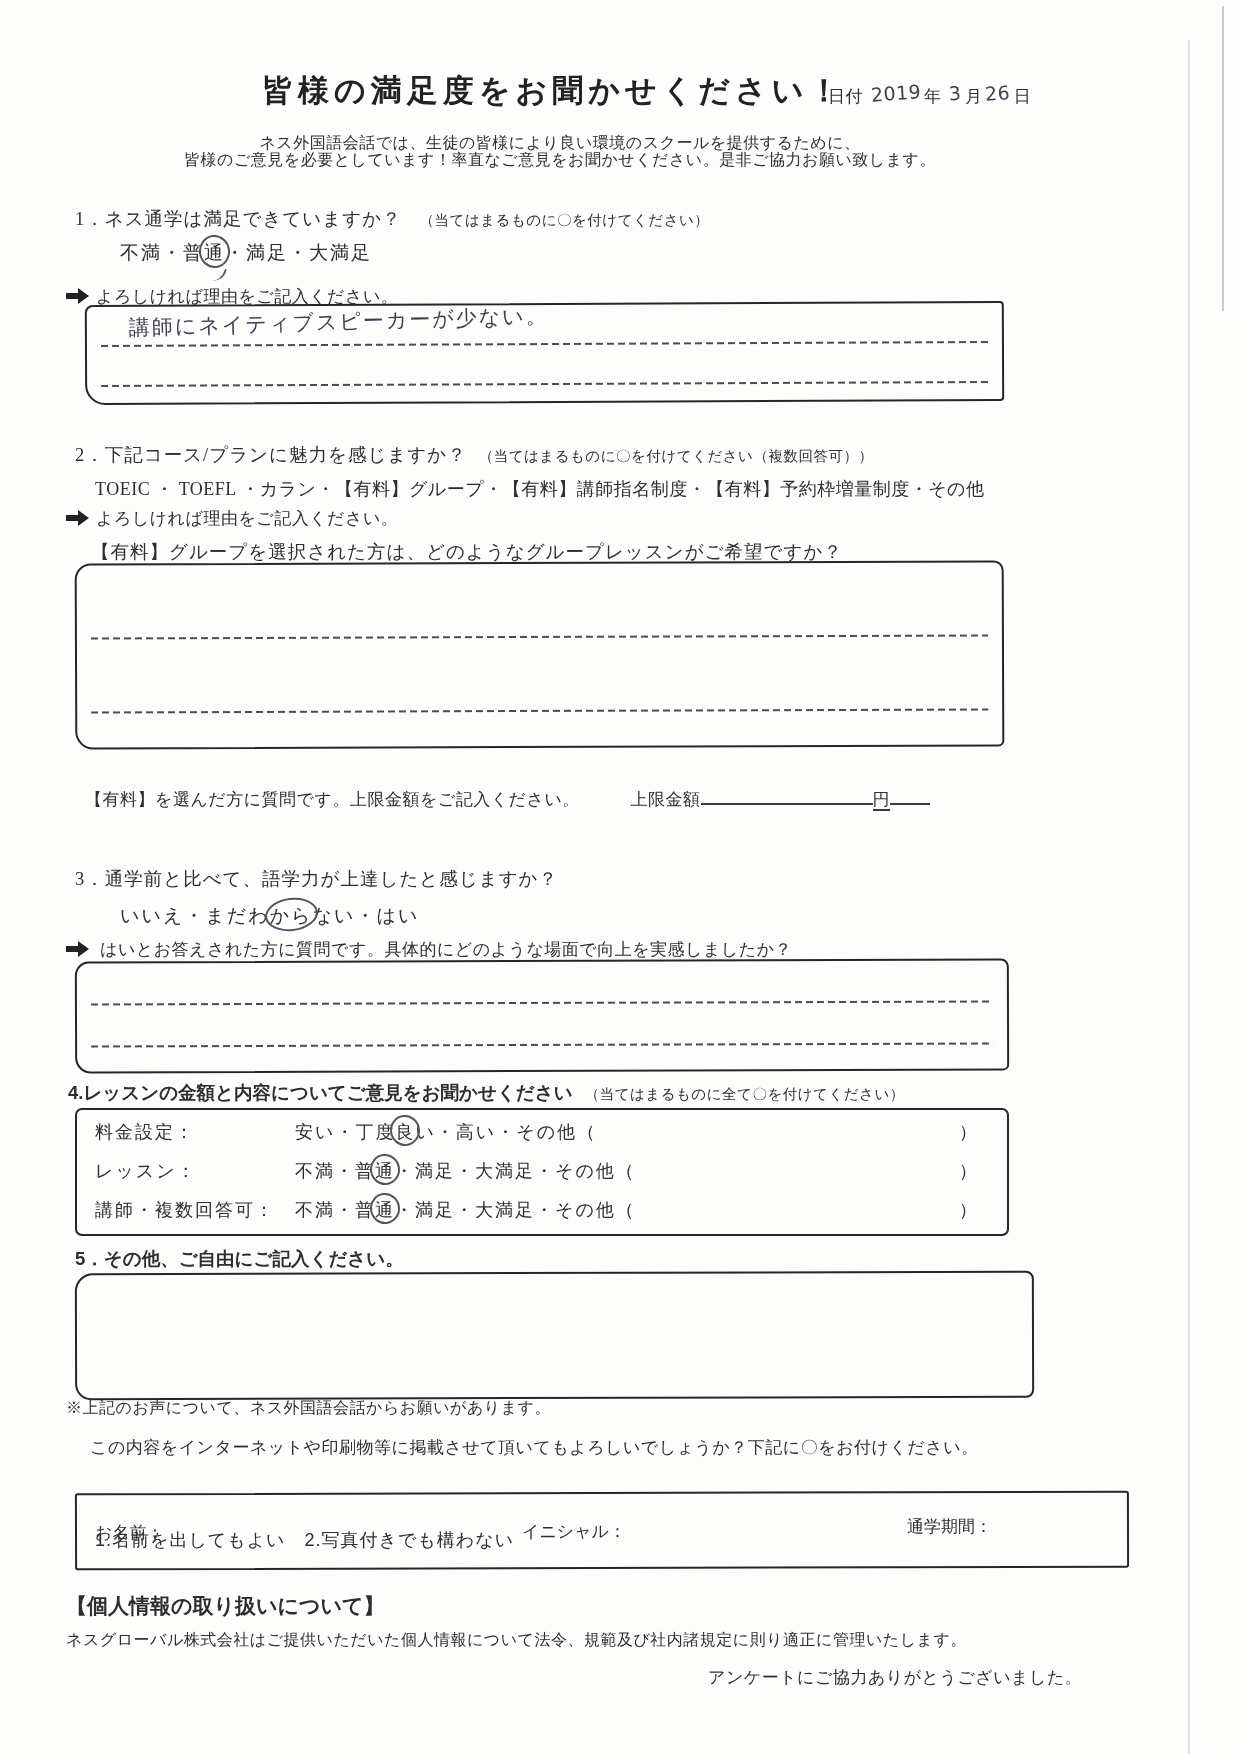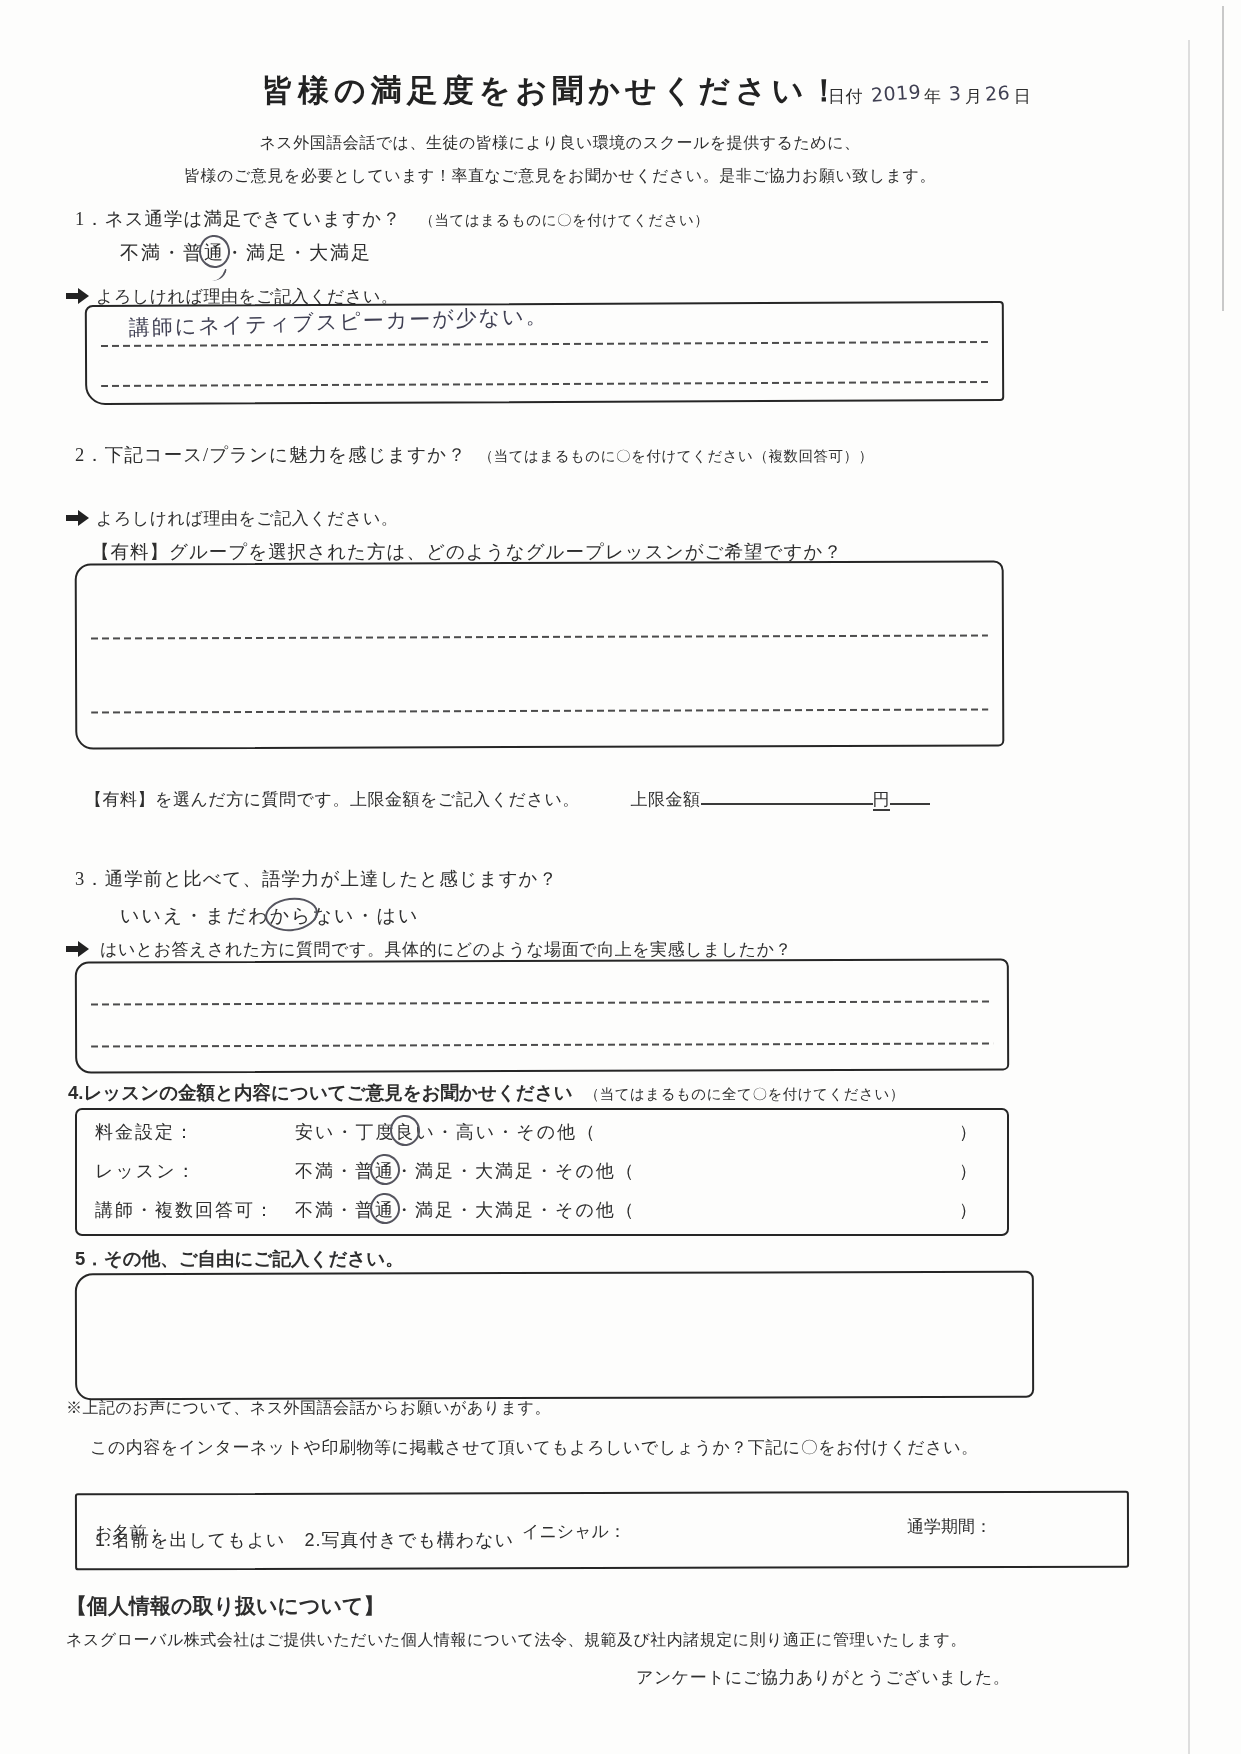--- a/index.html
+++ b/index.html
@@ -49,21 +49,21 @@
   <div class="scanline" style="left:1222px;top:6px;width:2px;height:305px;background:#c9c9c9;"></div>
 
   <div class="abs t-title" style="left:262px;top:70px;">皆様の満足度をお聞かせください！</div>
   <div class="abs t-body" style="left:828px;top:84px;">
     <span>日付</span>
     <span class="hand hand-digit">2019</span><span>年</span>
     <span class="hand hand-digit">3</span><span>月</span><span class="hand hand-digit">26</span><span>日</span>
   </div>
 
   <div class="abs t-small center" style="left:60px;top:133px;width:1000px;">ネス外国語会話では、生徒の皆様により良い環境のスクールを提供するために、</div>
-  <div class="abs t-small center" style="left:60px;top:166px;width:1000px;">皆様のご意見を必要としています！率直なご意見をお聞かせください。是非ご協力お願い致します。</div>
+  <div class="abs t-small center" style="left:60px;top:150px;width:1000px;">皆様のご意見を必要としています！率直なご意見をお聞かせください。是非ご協力お願い致します。</div>
 
   <div class="abs" style="left:75px;top:206px;">
     <span class="t-head">1．ネス通学は満足できていますか？</span>
     <span class="t-note" style="margin-left:14px;">（当てはまるものに〇を付けてください）</span>
   </div>
   <div class="abs t-opt" style="left:120px;top:240px;">
     <span>不満・普</span><span class="circle circle-tail">通</span><span>・満足・大満足</span>
   </div>
   <div class="abs t-body" style="left:66px;top:285px;">
     <span class="arrow-icon"><i class="bar"></i><i class="tri"></i></span><span>よろしければ理由をご記入ください。</span>
@@ -71,20 +71,21 @@
   <div class="answer-box" style="left:85px;top:303px;width:915px;height:96px;border-radius:8px 4px 4px 20px;transform:rotate(-0.25deg);">
     <div class="abs hand hand-line" style="left:42px;top:7px;">講師にネイティブスピーカーが少ない。</div>
     <div class="dash" style="top:38px;"></div>
     <div class="dash" style="top:78px;"></div>
   </div>
 
   <div class="abs" style="left:75px;top:442px;">
     <span class="t-head">2．下記コース/プランに魅力を感じますか？</span>
     <span class="t-note" style="margin-left:8px;">（当てはまるものに〇を付けてください（複数回答可））</span>
   </div>
+  <div class="abs" style="left:95px;top:477px;font-size:18px;letter-spacing:0.5px;">TOEIC ・ TOEFL ・カラン・【有料】グループ・【有料】講師指名制度・【有料】予約枠増量制度・その他</div>
   <div class="abs t-body" style="left:66px;top:507px;">
     <span class="arrow-icon"><i class="bar"></i><i class="tri"></i></span><span>よろしければ理由をご記入ください。</span>
   </div>
   <div class="abs t-head" style="left:75px;top:539px;margin-left:16px;">【有料】グループを選択された方は、どのようなグループレッスンがご希望ですか？</div>
   <div class="answer-box" style="left:75px;top:562px;width:925px;height:182px;border-radius:16px 10px 6px 18px;transform:rotate(-0.2deg);">
     <div class="dash" style="top:72px;"></div>
     <div class="dash" style="top:146px;"></div>
   </div>
   <div class="abs t-body" style="left:85px;top:788px;">
     <span>【有料】を選んだ方に質問です。上限金額をご記入ください。</span>
@@ -133,15 +134,15 @@
   <div class="abs sans" style="left:95px;top:1528px;font-size:18px;letter-spacing:1px;">1.名前を出してもよい　2.写真付きでも構わない</div>
 
   <div class="answer-box" style="left:75px;top:1492px;width:1050px;height:73px;border-radius:3px;transform:rotate(-0.15deg);">
     <span class="abs sans" style="left:18px;top:26px;font-size:17px;">お名前：</span>
     <span class="abs sans" style="left:445px;top:26px;font-size:17px;">イニシャル：</span>
     <span class="abs sans" style="left:830px;top:22px;font-size:17px;">通学期間：</span>
   </div>
 
   <div class="abs sans" style="left:66px;top:1592px;font-size:21px;font-weight:bold;">【個人情報の取り扱いについて】</div>
   <div class="abs t-small" style="left:66px;top:1630px;">ネスグローバル株式会社はご提供いただいた個人情報について法令、規範及び社内諸規定に則り適正に管理いたします。</div>
-  <div class="abs t-body" style="left:636px;top:1666px;">アンケートにご協力ありがとうございました。</div>
+  <div class="abs t-body" style="left:708px;top:1666px;">アンケートにご協力ありがとうございました。</div>
 
 </div>
 
 </body></html>

